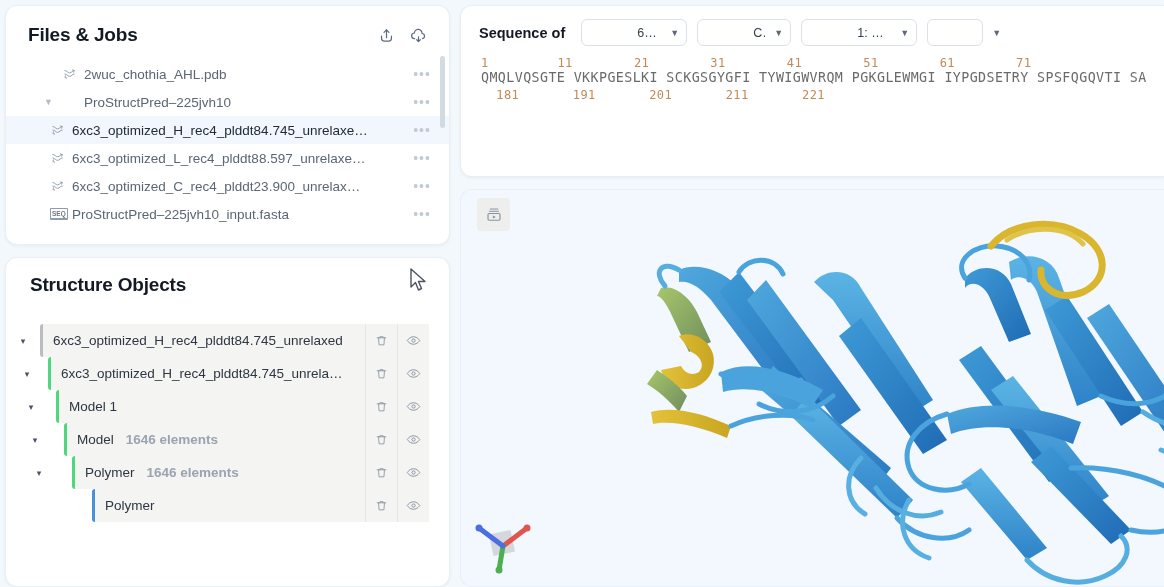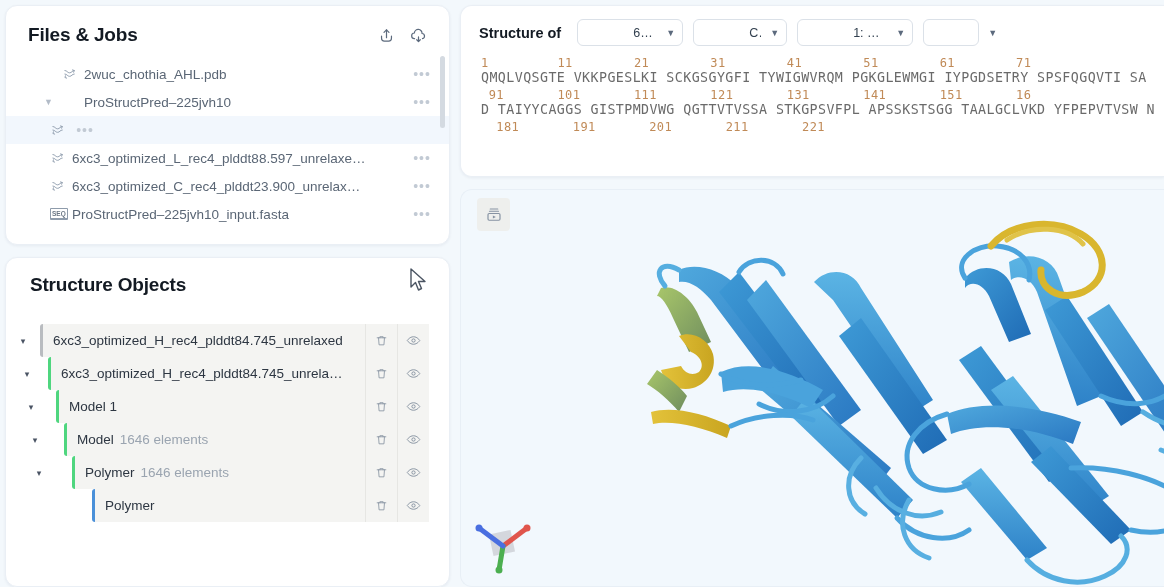--- a/index.html
+++ b/index.html
@@ -126,21 +126,21 @@
     border-radius: 3px 0 0 3px;
     overflow: hidden;
   }
   .tree-label {
     flex: 1;
     display: flex; align-items: center;
     padding-left: 10px;
     font-size: 13.5px; color: #2d3642;
     white-space: nowrap; overflow: hidden; text-overflow: ellipsis;
   }
-  .tree-label .sub { color: #9aa4b0; margin-left: 6px; }
+  .tree-label .sub { color: #9aa4b0; margin-left: 12px; font-weight: bold; }
   .tree-btn {
     flex: 0 0 32px;
     display: flex; align-items: center; justify-content: center;
     border-left: 1px solid #e6e6e3;
     color: #8a96a4;
   }
 
   
   .right-col {
     flex: 1;
@@ -278,20 +278,21 @@
 
         <div class="file-row indent-2 selected">
           <span class="fi">
             <svg width="14" height="14" viewBox="0 0 24 24" fill="none" stroke="currentColor" stroke-width="1.7" stroke-linecap="round" stroke-linejoin="round">
               <path d="M5 6c4 0 4 4 8 4s4-4 8-4"></path>
                 <path d="M5 12c4 0 4 4 8 4s4-4 8-4"></path>
               <path d="M18 5l3 1-1 3"></path>
                 <path d="M8 19l-3-1 1-3"></path>
             </svg>
           </span>
+          <span class="fname">6xc3_optimized_H_rec4_plddt84.745_unrelaxe…</span>
           <span class="dots">•••</span>
         </div>
 
         <div class="file-row indent-2">
           <span class="fi">
             <svg width="14" height="14" viewBox="0 0 24 24" fill="none" stroke="currentColor" stroke-width="1.7" stroke-linecap="round" stroke-linejoin="round">
               <path d="M5 6c4 0 4 4 8 4s4-4 8-4"></path>
                 <path d="M5 12c4 0 4 4 8 4s4-4 8-4"></path>
               <path d="M18 5l3 1-1 3"></path>
                 <path d="M8 19l-3-1 1-3"></path>
@@ -466,21 +467,21 @@
         </div>
 
       </div>
     </div>
   </div>
 
   <div class="right-col">
 
     <div class="card seq-card">
       <div class="seq-head">
-        <span class="seq-head-label">Structure of</span>
+        <span class="seq-head-label">Sequence of</span>
 
         <span class="select sel-w1">
           <span class="sel-txt">6xc3_opt…</span>
           <span class="chev">▼</span>
         </span>
 
         <span class="select sel-w2">
           <span class="sel-txt">Chain</span>
           <span class="chev">▼</span>
         </span>
@@ -493,24 +494,20 @@
         <span class="select sel-w4">
           <span class="sel-txt">A</span>
           <span class="chev">▼</span>
         </span>
       </div>
 
       <div class="seq-body">
         <div class="seq-block">
           <div class="ruler">1         11        21        31        41        51        61        71</div>
           <div class="seqline">QMQLVQSGTE VKKPGESLKI SCKGSGYGFI TYWIGWVRQM PGKGLEWMGI IYPGDSETRY SPSFQGQVTI SA</div>
-        </div>
-        <div class="seq-block">
-          <div class="ruler"> 91       101       111       121       131       141       151       16</div>
-          <div class="seqline">D TAIYYCAGGS GISTPMDVWG QGTTVTVSSA STKGPSVFPL APSSKSTSGG TAALGCLVKD YFPEPVTVSW N</div>
         </div>
         <div class="seq-block">
           <div class="ruler">  181       191       201       211       221</div>
         </div>
       </div>
     </div>
 
     <div class="viewer-card">
 
       <div class="viewer-tool">

